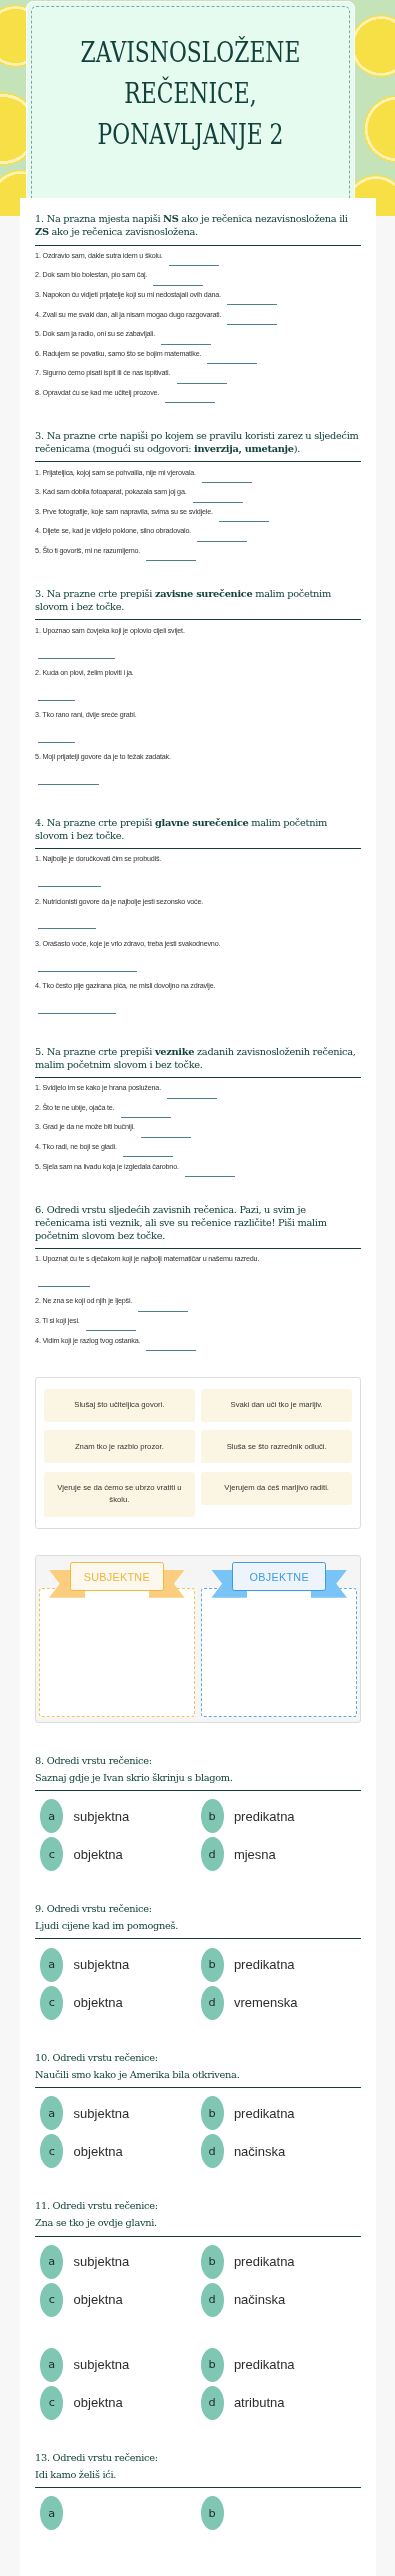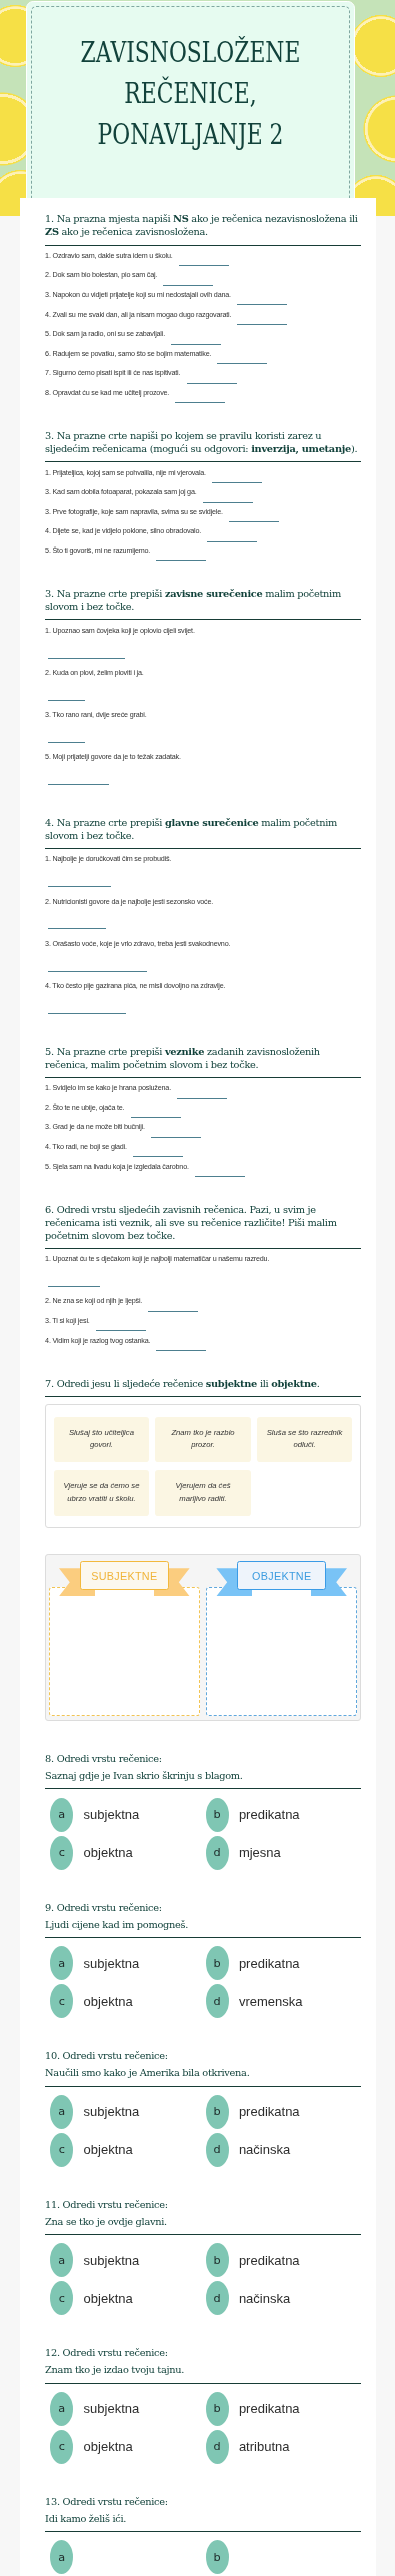--- a/index.html
+++ b/index.html
@@ -42,21 +42,21 @@
     font-size: 28px; line-height: 41px; color: #12423b; letter-spacing: 0;
     transform: scaleX(0.78); transform-origin: center;
   }
 
   
   .sheet {
     position: relative; z-index: 3;
     margin: -18px 19.6px 0 19.6px; background: #ffffff;
     padding: 14.4px 15.5px 15.5px 15.5px;
   }
-  .q { margin-bottom: 31px; margin-left: 10px; }
+  .q { margin-bottom: 31px; }
   .q-title {
     font-family: "DejaVu Serif", serif; font-size: 9.8px; line-height: 13px;
     color: #12423b; padding-bottom: 6.2px; border-bottom: 1px solid #173c36;
     margin-bottom: 5.2px; letter-spacing: -0.3px;
   }
   .q-title b { font-weight: bold; }
   .q-title .sub { display: block; font-weight: normal; margin-top: 4.1px; }
 
   .line-item {
     font-size: 7.2px; line-height: 10.3px; color: #333; margin: 3.1px 0 9.3px 0;
@@ -67,23 +67,22 @@
     border-bottom: 0.5px solid #4d7f8f; margin-left: 6.2px; position: relative; top: 5.2px;
   }
   .blank-block {
     display: block; height: 8.2px; border-bottom: 0.5px solid #4d7f8f;
     margin: 14.4px 0 9.3px 3.1px;
   }
 
   
   .sort-pool {
     border: 0.5px solid #dcdcdc; border-radius: 3.1px; padding: 11.3px 7.7px 11.3px 7.7px;
-    display: grid; grid-template-columns: 1fr 1fr 1fr; gap: 8.2px 6.2px; margin-top: 7.2px;
+    display: grid; grid-template-columns: 1fr 1fr; gap: 8.2px 6.2px; margin-top: 7.2px;
     align-items: start;
-    font-style: italic;
   }
   .chip {
     background: #fbf6e3; border-radius: 3.1px; text-align: center;
     font-size: 7.7px; line-height: 12.4px; color: #333; padding: 10.3px 9.3px;
   }
   .buckets {
     margin-top: 26px; border: 0.5px solid #dcdcdc; border-radius: 3.1px; background: #f5f5f5;
     padding: 6.2px 2.6px 4.1px 2.6px; display: grid; grid-template-columns: 1fr 1fr; gap: 6.2px;
   }
   .bucket { position: relative; height: 155px; }
@@ -204,25 +203,23 @@
   <section class="q">
     <div class="q-title">6. Odredi vrstu sljedećih zavisnih rečenica. Pazi, u svim je rečenicama isti veznik, ali sve su rečenice različite! Piši malim početnim slovom bez točke.</div>
     <div class="line-item">1. Upoznat ću te s dječakom koji je najbolji matematičar u našemu razredu.</div>
     <span class="blank-block" style="width:52px"></span>
     <div class="line-item"><span>2. Ne zna se koji od njih je ljepši.</span><span class="blank"></span></div>
     <div class="line-item"><span>3. Ti si koji jesi.</span><span class="blank"></span></div>
     <div class="line-item"><span>4. Vidim koji je razlog tvog ostanka.</span><span class="blank"></span></div>
   </section>
 
   <section class="q">
-    <div class="q-title">
-      <span>7. Odredi jesu li sljedeće rečenice </span><b>subjektne</b><span> ili </span><b>objektne</b><span>.</span>
-    </div>
     <div class="sort-pool">
       <div class="chip">Slušaj što učiteljica govori.</div>
+      <div class="chip">Svaki dan uči tko je marljiv.</div>
       <div class="chip">Znam tko je razbio prozor.</div>
       <div class="chip">Sluša se što razrednik odluči.</div>
       <div class="chip">Vjeruje se da ćemo se ubrzo vratiti u školu.</div>
       <div class="chip">Vjerujem da ćeš marljivo raditi.</div>
     </div>
     <div class="buckets">
       <div class="bucket s">
         <div class="box"></div>
         <div class="ribbon">
           <div class="tail l"></div>
@@ -323,21 +320,20 @@
           <span class="otext">objektna</span>
         </div>
       <div class="opt">
           <span class="circle">d</span>
           <span class="otext">načinska</span>
         </div>
     </div>
   </section>
 
   <section class="q">
-    <div class="q-title"><span>12. Odredi vrstu rečenice:</span><span class="sub">Znam tko je izdao tvoju tajnu.</span></div>
     <div class="options">
       <div class="opt">
           <span class="circle">a</span>
           <span class="otext">subjektna</span>
         </div>
       <div class="opt">
           <span class="circle">b</span>
           <span class="otext">predikatna</span>
         </div>
       <div class="opt">

